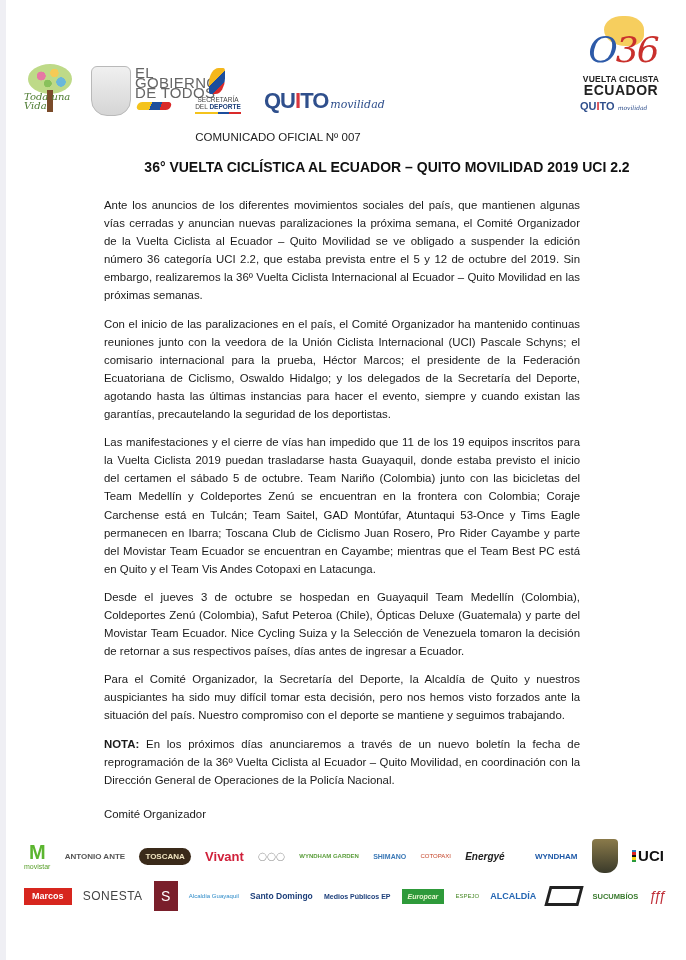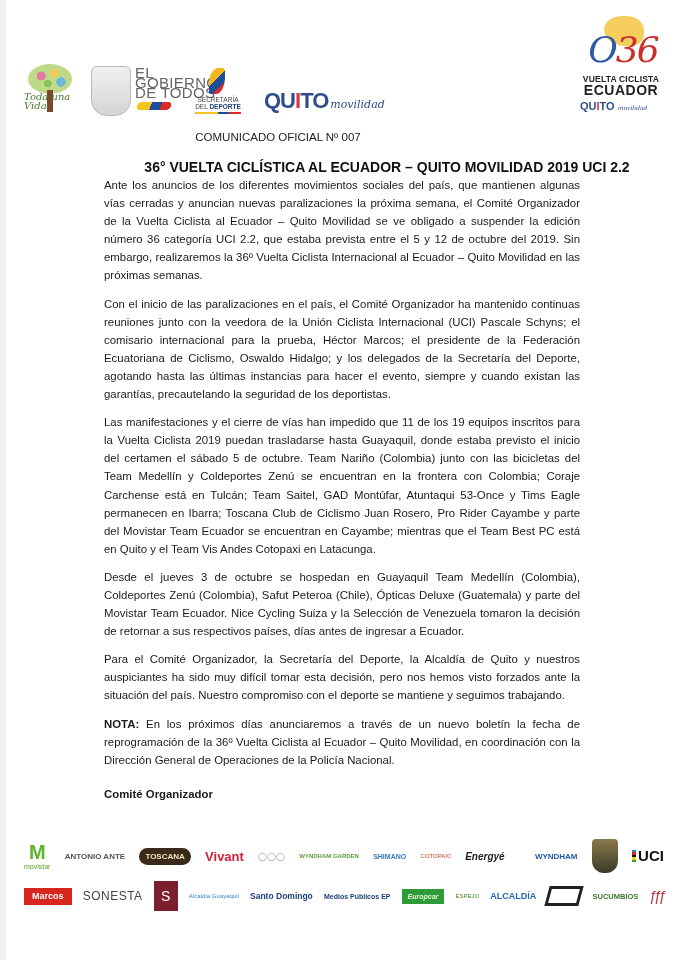--- a/index.html
+++ b/index.html
@@ -42,23 +42,23 @@
     font-style:italic; font-size:36px; line-height:40px; color:#2d5aa8; letter-spacing:-2px; }
   .vuelta .num span { color:#c9302c; }
   .vuelta .l1 { position:absolute; left:0; top:58px; width:90px; font-size:8.5px; font-weight:bold; color:#222; letter-spacing:.2px; }
   .vuelta .l2 { position:absolute; left:0; top:66px; width:90px; font-size:14px; font-weight:bold; color:#222; letter-spacing:.5px; }
   .vuelta .l3 { position:absolute; left:4px; top:84px; width:90px; text-align:left; font-size:11px; font-weight:bold; color:#2f4f8c; }
   .vuelta .l3 span { color:#d9363e; }
   .vuelta .l3 i { font-family:"DejaVu Serif", serif; font-weight:normal; font-size:6px; color:#2f4f8c; }
   
   .comunicado { position:absolute; left:0; width:556px; top:131px; text-align:center; font-size:11.5px; color:#222; }
   .title { position:absolute; left:0; width:686px; top:159px; text-align:center; font-size:14px; font-weight:bold; color:#111;padding-left:44px; }
-  .body { position:absolute; left:104px; width:476px; top:176px; }
+  .body { position:absolute; left:104px; width:476px; top:196px; }
   .body p { margin:0 0 10px 0; font-size:11.4px; line-height:18.1px; text-align:justify; color:#1a1a1a; }
-  .body p.sig { font-weight:bold; margin-top:16px; }
+  .body p.sig { font-weight:normal; margin-top:16px; }
   .body b { font-weight:bold; }
   
   .sponsors { position:absolute; left:24px; top:836px; width:640px; }
   .row { display:flex; align-items:center; justify-content:space-between; height:40px; }
   .sp { font-size:8px; color:#555; white-space:nowrap; text-align:center; line-height:9px; }
   .sp.movistar { color:#5aa02c; font-size:7px; }
   .sp.movistar .m { display:block; font-size:20px; font-weight:bold; color:#5bb52f; line-height:20px; }
   .sp.ante { font-weight:bold; color:#555; }
   .sp.toscana { background:#3a2a1a; color:#f1e4c0; font-weight:bold; font-size:8px; padding:4px 6px; border-radius:10px; }
   .sp.vivant { color:#d0203a; font-weight:bold; font-size:13px; }

